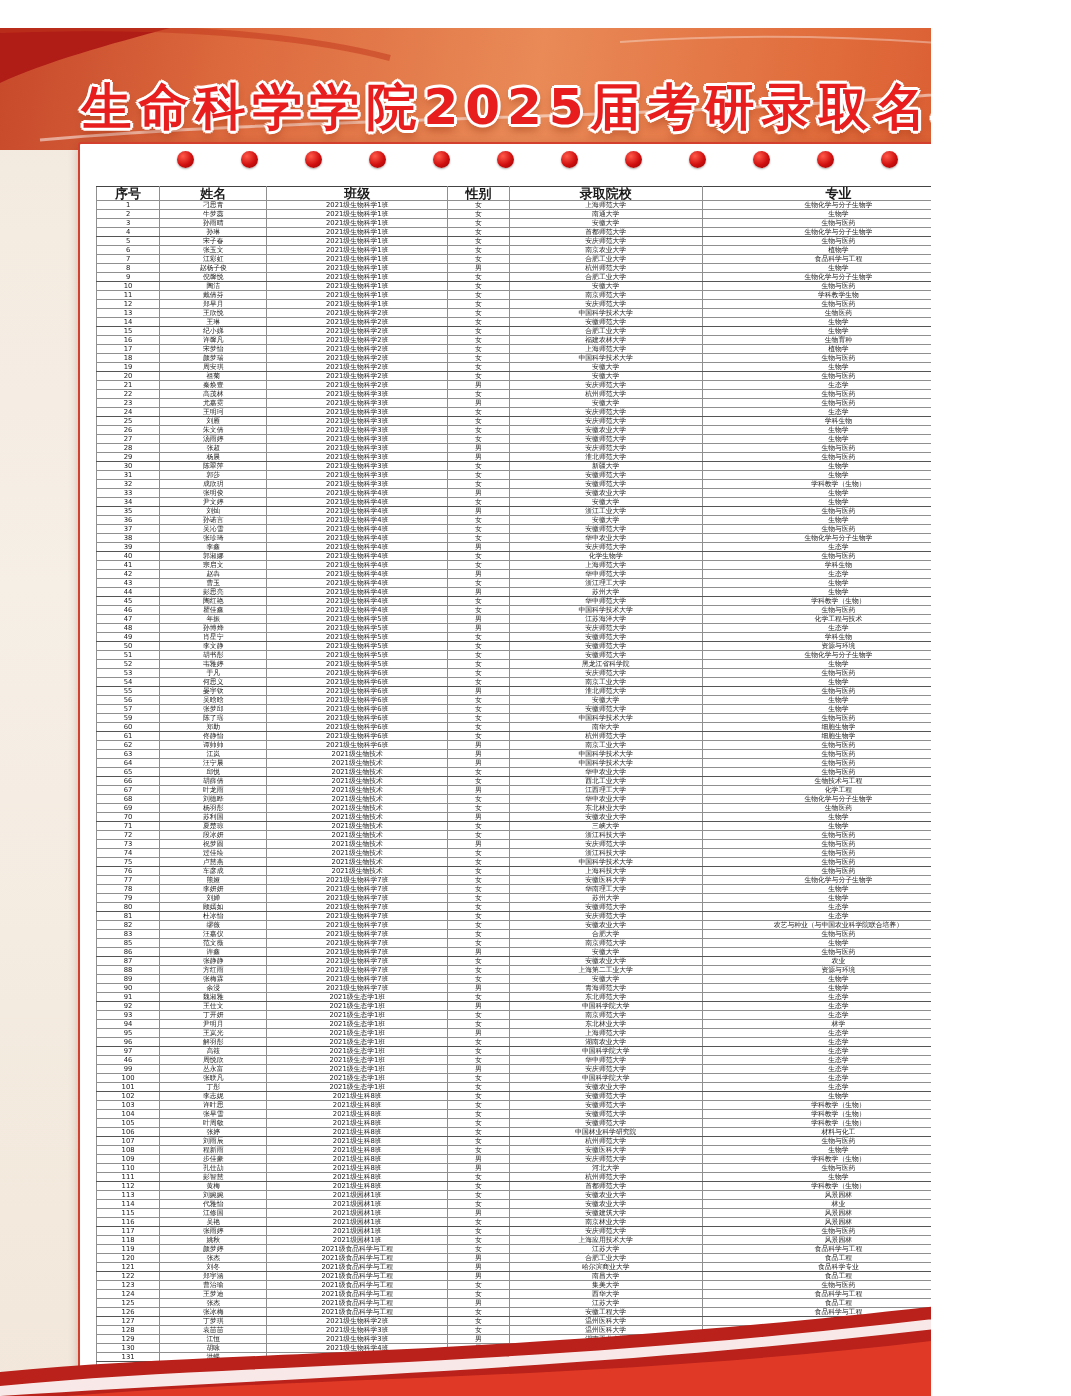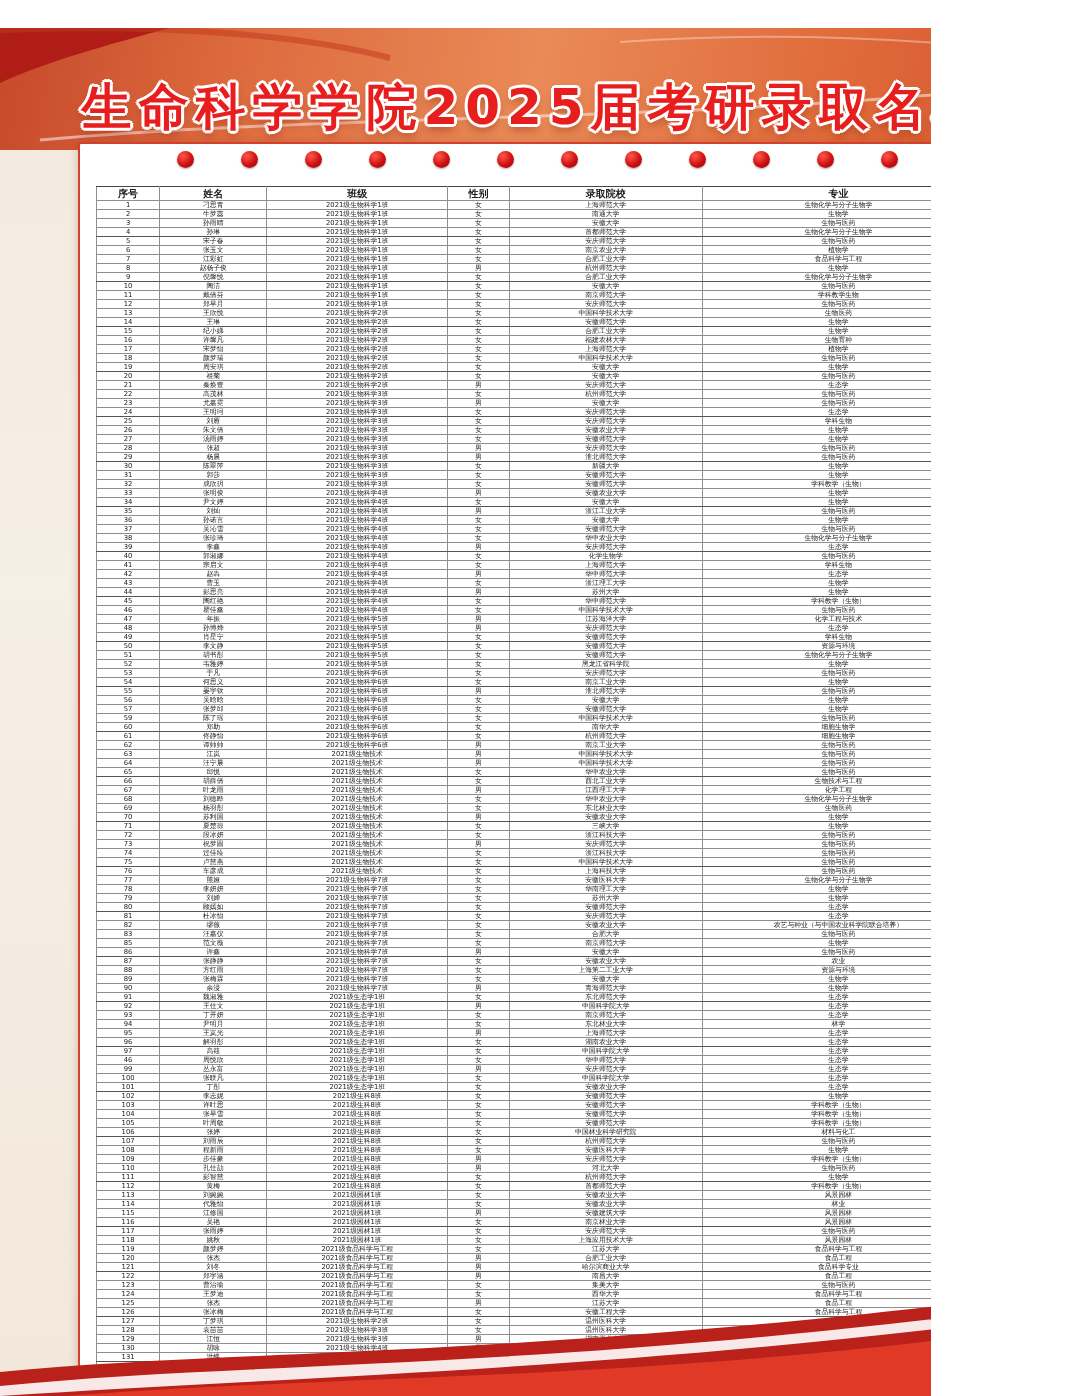--- a/index.html
+++ b/index.html
@@ -21,21 +21,21 @@
          box-shadow:0 3px 10px rgba(90,30,10,.25);}
   .dots{display:flex;justify-content:center;gap:47px;margin-top:7px;}
   .dot{width:17px;height:17px;border-radius:50%;
        background:radial-gradient(circle at 35% 30%,#ff5a4a,#d00f0f 55%,#8f0505 100%);
        box-shadow:0 1px 2px rgba(0,0,0,.35);}
   
   .tbl-wrap{position:absolute;left:16px;top:42px;width:879px;}
   table{width:100%;border-collapse:collapse;table-layout:fixed;}
   th,td{border:0.5px solid #8f8f8f;text-align:center;overflow:hidden;white-space:nowrap;
         color:#1a1a1a;padding:0;}
-  thead th{font-size:10px;font-weight:bold;height:13px;line-height:13px;border-top:1.4px solid #444;}
+  thead th{font-size:13px;font-weight:bold;height:13px;line-height:13px;border-top:1.4px solid #444;}
   tbody td{font-size:6.8px;height:8px;line-height:8px;}
   table{border:1.4px solid #444;}
   tbody tr:nth-child(5n+4) td{border-bottom:1.1px solid #555;}
   col.c0{width:7.2%;} col.c1{width:12.2%;} col.c2{width:20.6%;}
   col.c3{width:7%;}  col.c4{width:22%;}   col.c5{width:31%;}
   
   .bottom-ribbon{position:absolute;left:0;bottom:0;width:1071px;height:170px;z-index:6;}
 </style>
 </head>
 <body>

